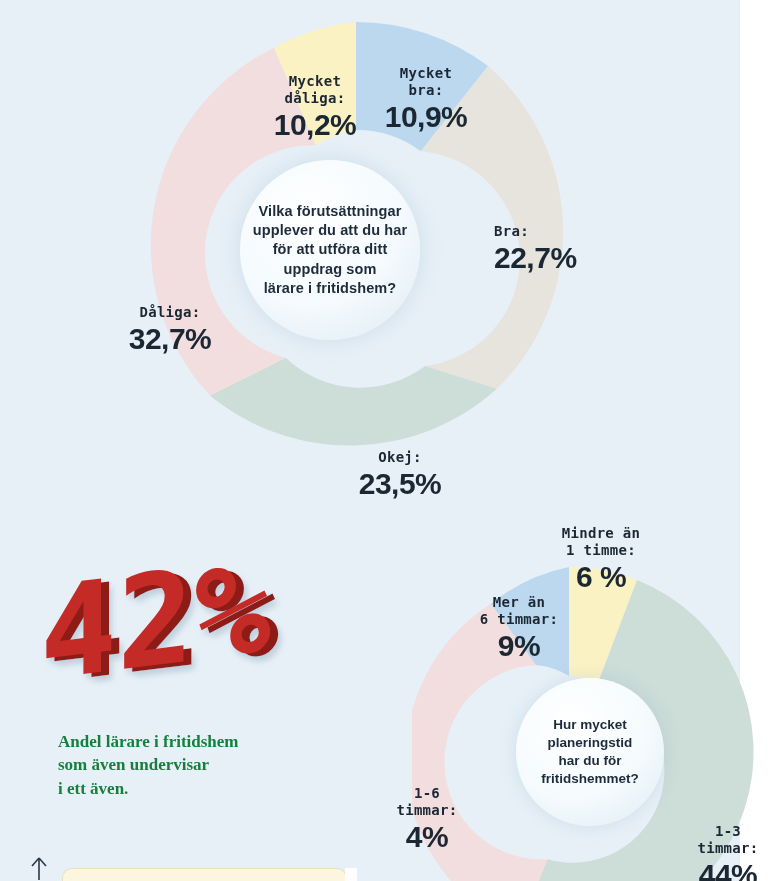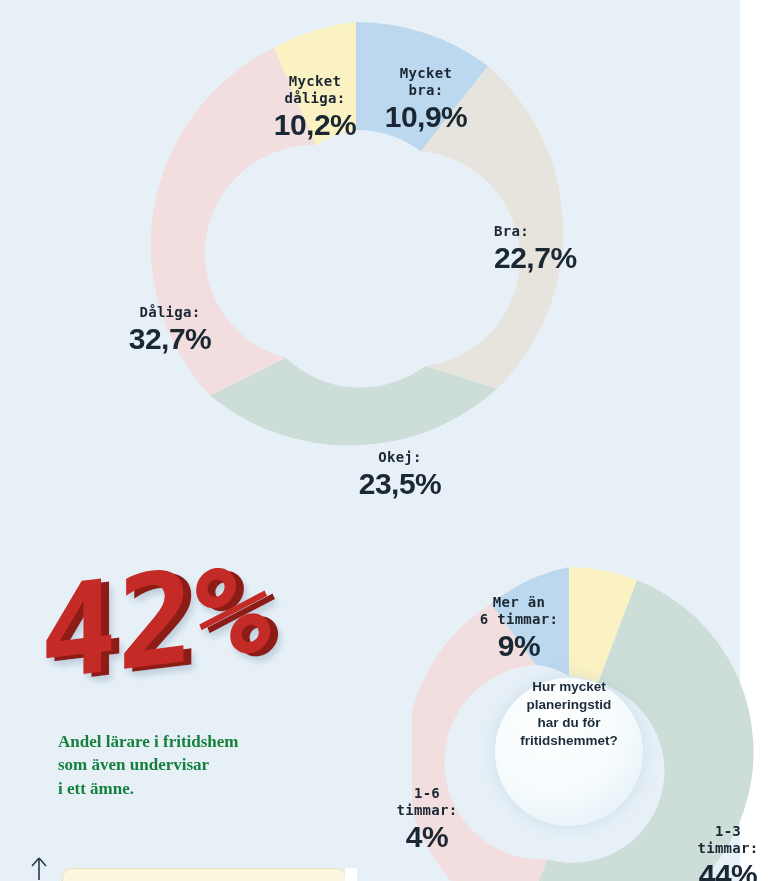--- a/index.html
+++ b/index.html
@@ -65,25 +65,25 @@
   #l1-mycketbra    { left:366px; top:28px;  text-align:center; width:120px; }
   #l1-bra          { left:494px; top:186px; text-align:left;   width:130px; }
   #l1-okej         { left:330px; top:412px; text-align:center; width:140px; }
   #l1-daliga       { left:100px; top:267px; text-align:center; width:140px; }
 
   
   .donut2-wrap {
     position:absolute; left:412px; top:512px; width:460px; height:460px;
   }
   .hub2 {
-    position:absolute; left:495px; top:678px; width:148px; height:148px;
+    position:absolute; left:516px; top:678px; width:148px; height:148px;
     border-radius:50%;
     background: radial-gradient(circle at 38% 30%, #ffffff 0%, #f5fbfd 55%, #dceaf3 100%);
     box-shadow: 0 0 18px rgba(120,160,190,0.22);
-    display:flex; align-items:flex-start; justify-content:center;
+    display:flex; align-items:center; justify-content:center;
   }
   .hub2-text {
     font-family:"Liberation Sans", sans-serif;
     font-weight:bold;
     font-size:13.5px;
     line-height:1.34;
     text-align:center;
     color:#1d2b3a;
     padding:0 6px;
   }
@@ -159,20 +159,29 @@
            Z"></path>
 
       <path fill="#fbf2c4" d="M 168.00 55.75
            A 220 220 0 0 1 250 30
            L 250 138
            A 108 108 0 0 0 209.76 153.31
            Z"></path>
     </svg>
   </div>
 
+  <div class="hub1">
+    <div class="hub1-text">
+      <span>Vilka förutsättningar</span><br>
+      <span>upplever du att du har</span><br>
+      <span>för att utföra ditt</span><br>
+      <span>uppdrag som</span><br>
+      <span>lärare i fritidshem?</span>
+    </div>
+  </div>
 
   <div class="lbl" id="l1-mycketdaliga">
     <div class="cap">
       <span>Mycket</span><br>
       <span>dåliga:</span>
     </div>
     <div class="val">10,2%</div>
   </div>
 
   <div class="lbl" id="l1-mycketbra">
@@ -229,20 +238,27 @@
 
   <div class="hub2">
     <div class="hub2-text">
       <span>Hur mycket</span><br>
       <span>planeringstid</span><br>
       <span>har du för</span><br>
       <span>fritidshemmet?</span>
     </div>
   </div>
 
+  <div class="lbl" id="l2-mindre">
+    <div class="cap">
+      <span>Mindre än</span><br>
+      <span>1 timme:</span>
+    </div>
+    <div class="val">6 %</div>
+  </div>
 
   <div class="lbl" id="l2-merän">
     <div class="cap">
       <span>Mer än</span><br>
       <span>6 timmar:</span>
     </div>
     <div class="val">9%</div>
   </div>
 
   <div class="lbl" id="l2-46">
@@ -273,21 +289,21 @@
         <text x="14" y="116" font-family="DejaVu Sans Mono, monospace" font-weight="bold" font-size="128" fill="#8e1b18" transform="skewY(-7)">42%</text>
 
         <text x="6" y="112" font-family="DejaVu Sans Mono, monospace" font-weight="bold" font-size="128" fill="#c42b26" transform="skewY(-7)">42%</text>
       </g>
     </svg>
   </div>
 
   <div class="big42-caption">
     <span>Andel lärare i fritidshem</span><br>
     <span>som även  undervisar</span><br>
-    <span>i ett ämne.</span>
+    <span>i ett även.</span>
   </div>
 
   <div class="arrow-up">
     <svg width="22" height="26" viewBox="0 0 22 26">
       <path d="M11 24 L11 3 M11 2 L4 10 M11 2 L18 10" fill="none" stroke="#2a3a49" stroke-width="1.6"></path>
     </svg>
   </div>
   <div class="bottom-card"></div>
   <div class="bottom-card-2"></div>
 

